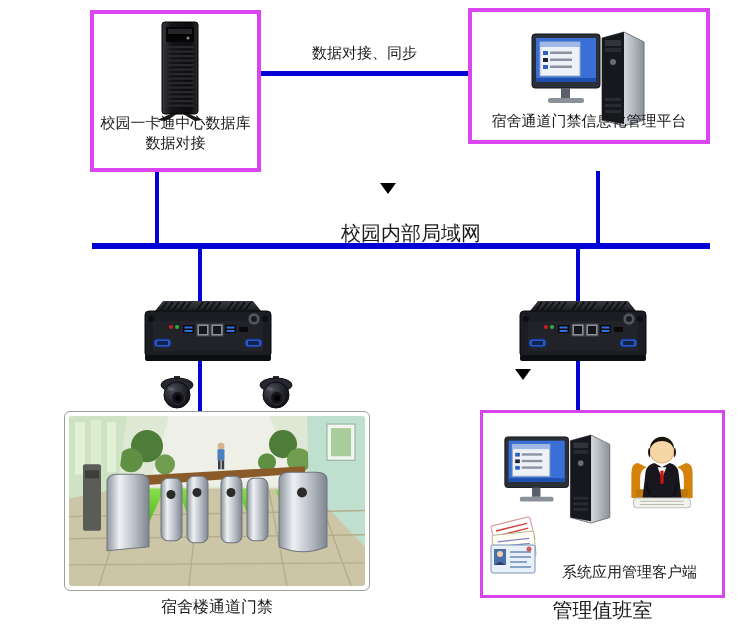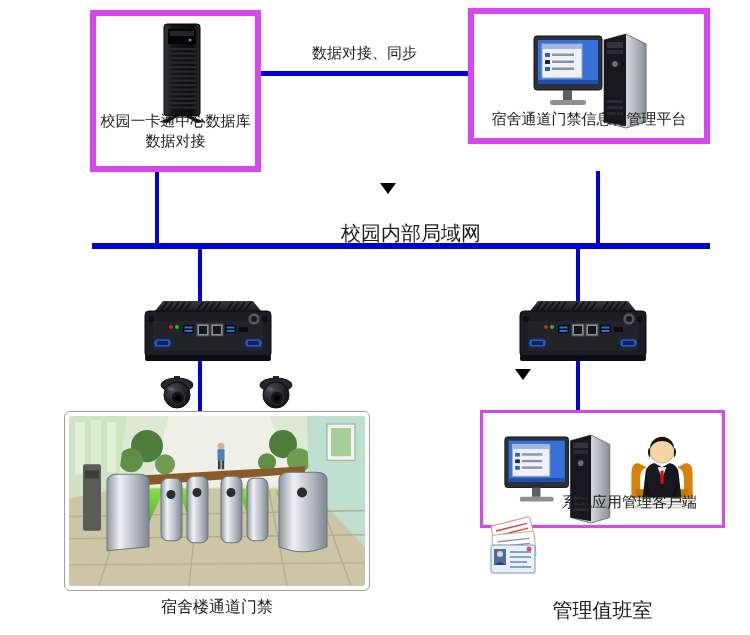--- a/index.html
+++ b/index.html
@@ -1,22 +1,22 @@
 <!DOCTYPE html>
 <html><head>
 <meta charset="utf-8">
 <style>
   html,body{margin:0;padding:0;background:#ffffff;}
   body{font-family:"Liberation Sans","DejaVu Sans",sans-serif;color:#1a1a1a;}
   #canvas{position:relative;width:750px;height:635px;background:#ffffff;overflow:hidden;margin-left:28px;}
 
-  .node-box{position:absolute;background:#ffffff;border:6px solid #d946ef;box-sizing:border-box;}
+  .node-box{position:absolute;background:#ffffff;border:4px solid #d946ef;box-sizing:border-box;}
   #server-box{left:62px;top:10px;width:171px;height:162px;}
   #platform-box{left:440px;top:8px;width:242px;height:136px;}
-  #client-box{left:452px;top:410px;width:245px;height:118px;border-width:3px;padding-left:20px;}
+  #client-box{left:452px;top:410px;width:245px;height:188px;border-width:3px;padding-left:20px;}
 
   .blue-line{position:absolute;background:#0202d6;}
   #link-sync{left:233px;top:71px;width:207px;height:5px;}
   #lan-line{left:64px;top:243px;width:618px;height:6px;}
   #v-left-up{left:127px;top:172px;width:4px;height:72px;}
   #v-right-up{left:568px;top:171px;width:4px;height:73px;}
   #v-left-down{left:170px;top:248px;width:4px;height:165px;}
   #v-right-down{left:548px;top:248px;width:4px;height:163px;}
 
   .lbl{position:absolute;text-align:center;}

